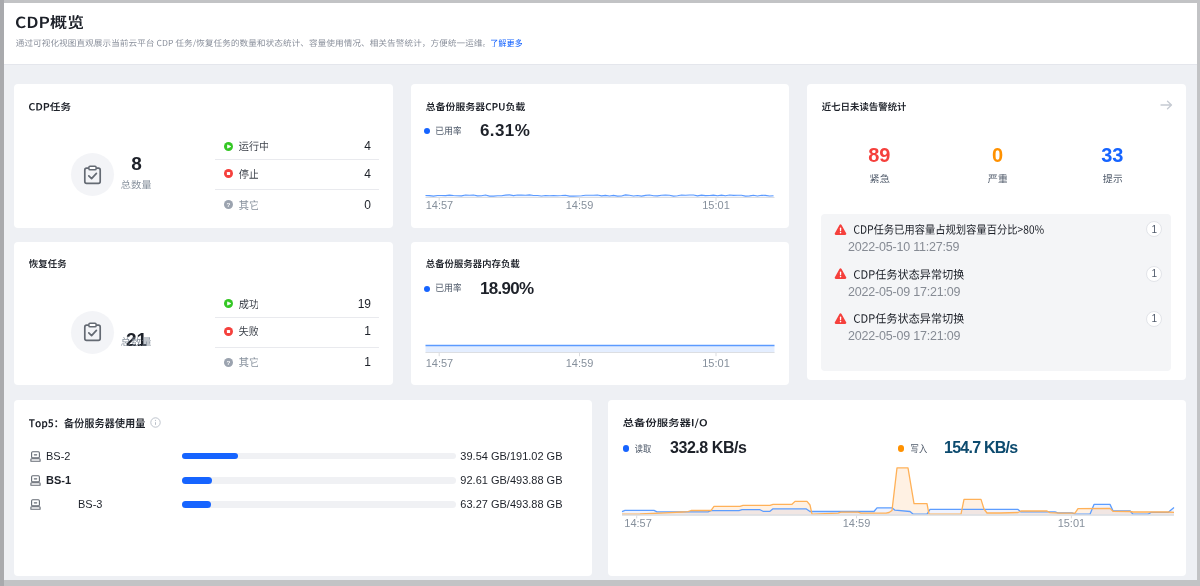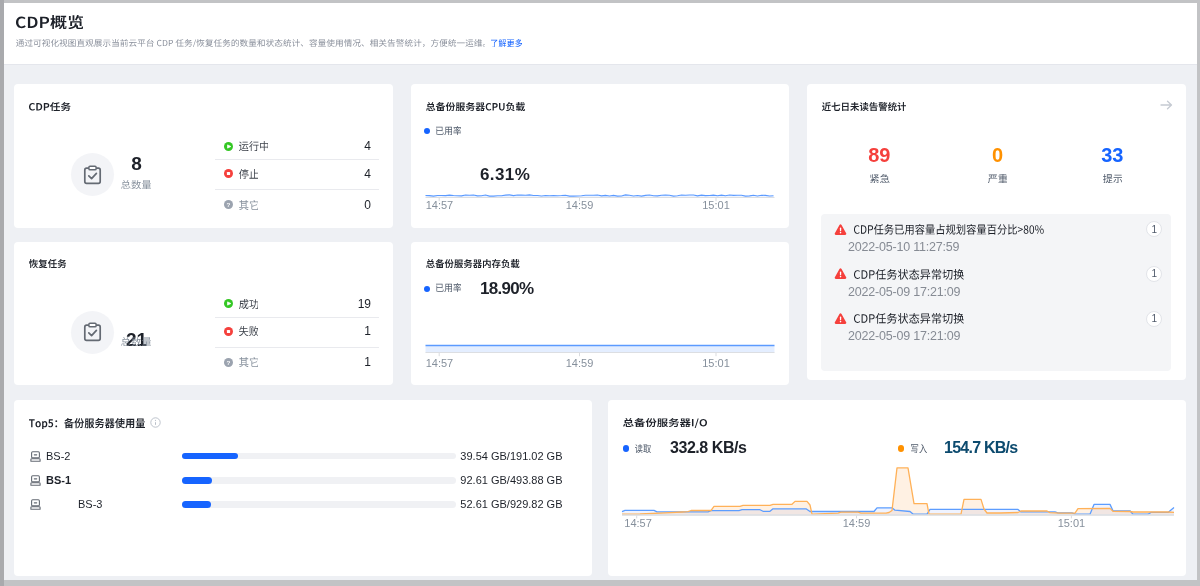--- a/index.html
+++ b/index.html
@@ -106,21 +106,21 @@
     <path fill="#86909c" transform="scale(1,-1)" d="M54 205H946V135H54ZM83 723H922V653H83ZM286 553H716V488H286ZM286 379H716V315H286ZM239 839H313V174H239ZM686 839H761V174H686ZM573 65 625 112Q684 92 744 67Q803 43 856 19Q910 -5 949 -26L880 -76Q846 -54 796 -30Q747 -6 690 18Q632 43 573 65ZM361 118 428 71Q384 43 326 16Q269 -12 209 -36Q148 -60 94 -78Q86 -66 71 -49Q57 -32 45 -21Q99 -5 159 18Q219 42 272 68Q326 94 361 118ZM1727 461 1789 402Q1722 370 1638 339Q1553 309 1462 282Q1371 255 1283 232Q1280 246 1272 264Q1264 282 1257 293Q1343 316 1430 343Q1518 371 1595 401Q1673 431 1727 461ZM1226 534H1304V81Q1304 55 1312 41Q1320 28 1342 23Q1365 18 1409 18Q1422 18 1452 18Q1482 18 1521 18Q1560 18 1600 18Q1639 18 1671 18Q1704 18 1720 18Q1760 18 1780 30Q1800 42 1809 76Q1817 110 1822 176Q1832 169 1845 163Q1859 157 1872 153Q1886 148 1897 145Q1890 67 1874 23Q1858 -20 1823 -38Q1788 -56 1722 -56Q1713 -56 1689 -56Q1665 -56 1633 -56Q1601 -56 1565 -56Q1530 -56 1497 -56Q1464 -56 1441 -56Q1418 -56 1410 -56Q1340 -56 1299 -44Q1259 -33 1243 -3Q1226 26 1226 80ZM1086 704H1911V497H1833V632H1161V497H1086ZM1426 826 1498 847Q1519 815 1538 776Q1558 736 1566 708L1490 684Q1483 712 1464 752Q1446 793 1426 826Z"></path>
   </svg>
 <div style="position:absolute;font-size:12px;font-weight:normal;color:#1d2129;line-height:14px;white-space:nowrap;right:829.0px;top:355.4px;">1</div>
 <svg style="position:absolute;left:426.0px;top:101.5px" width="99.0" height="9.3" viewBox="34.2286376953125 -851.101318359375 9984.5224609375 943.56298828125" preserveAspectRatio="none">
     <path fill="#1d2129" transform="scale(1,-1)" d="M748 213 831 261Q861 227 889 188Q917 148 939 109Q961 71 971 38L882 -15Q873 17 852 57Q832 96 804 137Q777 178 748 213ZM417 256 493 316Q525 296 558 269Q591 243 619 216Q648 189 665 167L587 98Q569 122 541 150Q513 179 481 207Q448 235 417 256ZM271 248H384V58Q384 34 397 27Q411 21 456 21Q465 21 482 21Q500 21 522 21Q545 21 568 21Q591 21 610 21Q630 21 641 21Q665 21 677 27Q689 34 694 54Q699 74 702 114Q714 106 732 98Q750 90 769 84Q788 78 804 75Q797 15 781 -19Q765 -52 734 -64Q703 -77 650 -77Q641 -77 620 -77Q600 -77 574 -77Q547 -77 521 -77Q495 -77 475 -77Q455 -77 446 -77Q376 -77 338 -65Q300 -53 285 -24Q271 5 271 56ZM120 233 222 215Q212 150 189 82Q167 14 135 -34L34 12Q54 37 71 74Q87 111 100 152Q112 194 120 233ZM241 802 333 845Q366 807 395 761Q425 716 437 679L338 631Q331 654 316 684Q301 714 281 745Q262 776 241 802ZM666 848 778 802Q744 744 708 684Q672 624 640 581L553 622Q573 653 594 692Q615 731 634 772Q654 813 666 848ZM289 550V411H713V550ZM173 651H835V310H173ZM1330 765H1753V672H1330ZM1718 765H1740L1757 770L1828 728Q1786 659 1724 604Q1663 548 1588 505Q1514 461 1428 429Q1343 397 1252 375Q1160 353 1068 339Q1064 354 1056 373Q1048 392 1039 410Q1030 428 1021 440Q1109 449 1195 468Q1282 486 1362 513Q1441 539 1510 574Q1579 609 1632 654Q1685 698 1718 750ZM1328 675Q1391 614 1492 568Q1593 523 1720 493Q1846 464 1982 451Q1971 440 1959 422Q1946 403 1935 385Q1924 367 1917 352Q1780 369 1653 404Q1526 440 1420 495Q1314 550 1237 626ZM1154 355H1836V-86H1719V263H1266V-87H1154ZM1205 196H1763V112H1205ZM1205 35H1763V-57H1205ZM1441 317H1552V-17H1441ZM1363 851 1477 828Q1420 741 1337 666Q1254 590 1136 529Q1128 542 1116 557Q1103 573 1090 587Q1076 601 1064 609Q1138 642 1195 682Q1253 722 1294 765Q1336 809 1363 851ZM2243 843 2345 812Q2314 727 2272 643Q2230 558 2181 483Q2132 408 2080 350Q2075 363 2065 384Q2054 405 2042 426Q2031 448 2021 461Q2066 507 2107 569Q2148 630 2183 700Q2218 770 2243 843ZM2145 570 2251 675 2252 674V-86H2145ZM2486 820 2591 797Q2555 665 2492 552Q2429 440 2341 365Q2335 378 2324 396Q2313 414 2300 433Q2287 452 2277 462Q2352 522 2405 615Q2458 708 2486 820ZM2402 463H2791V364H2402ZM2758 463H2863Q2863 463 2863 455Q2863 447 2863 436Q2863 425 2862 418Q2857 305 2853 225Q2848 145 2841 92Q2835 39 2826 9Q2818 -22 2807 -36Q2790 -57 2773 -65Q2755 -74 2732 -77Q2711 -80 2679 -80Q2647 -81 2612 -79Q2611 -57 2603 -29Q2595 0 2582 20Q2613 17 2640 16Q2666 15 2680 15Q2691 15 2699 18Q2707 21 2714 29Q2724 42 2732 85Q2740 129 2747 216Q2753 303 2758 444ZM2505 388 2611 383Q2594 210 2537 95Q2481 -20 2363 -89Q2357 -79 2344 -64Q2331 -48 2317 -34Q2303 -19 2292 -10Q2398 44 2446 144Q2494 243 2505 388ZM2772 827Q2792 739 2820 674Q2847 608 2887 559Q2927 509 2983 467Q2963 450 2942 425Q2922 400 2911 376Q2847 429 2802 490Q2756 551 2726 629Q2696 707 2674 809ZM3138 811H3365V712H3138ZM3138 582H3369V483H3138ZM3529 464H3883V366H3529ZM3137 348H3365V247H3137ZM3096 811H3193V448Q3193 389 3190 319Q3187 248 3179 176Q3171 103 3155 35Q3139 -33 3114 -88Q3105 -80 3089 -70Q3073 -61 3056 -52Q3039 -43 3027 -39Q3051 13 3065 75Q3079 136 3085 201Q3092 266 3094 330Q3096 393 3096 448ZM3305 811H3405V32Q3405 -5 3397 -30Q3389 -54 3366 -67Q3344 -80 3310 -84Q3277 -87 3227 -87Q3226 -73 3222 -54Q3217 -35 3211 -16Q3205 3 3198 16Q3228 15 3253 15Q3279 15 3288 16Q3297 16 3301 20Q3305 23 3305 34ZM3818 810H3921V616Q3921 580 3911 559Q3901 538 3872 527Q3844 517 3802 515Q3761 513 3704 513Q3701 535 3691 560Q3681 585 3671 603Q3698 603 3724 602Q3750 601 3770 602Q3790 602 3798 602Q3810 602 3814 606Q3818 609 3818 618ZM3853 464H3871L3889 467L3952 446Q3929 317 3884 215Q3838 113 3774 39Q3709 -36 3628 -84Q3619 -66 3600 -43Q3582 -19 3566 -6Q3637 32 3695 98Q3753 165 3794 254Q3835 343 3853 446ZM3664 399Q3691 311 3736 232Q3781 153 3843 92Q3904 31 3981 -5Q3964 -19 3944 -44Q3925 -68 3913 -87Q3833 -44 3769 26Q3705 95 3658 184Q3611 274 3580 377ZM3470 810H3845V710H3571V-87H3470ZM4120 290H4812V197H4120ZM4777 290H4884Q4884 290 4883 282Q4882 274 4881 264Q4880 253 4878 246Q4867 159 4855 101Q4843 43 4829 10Q4814 -24 4795 -41Q4775 -59 4752 -66Q4729 -73 4696 -75Q4670 -76 4626 -76Q4582 -75 4533 -73Q4532 -52 4523 -26Q4513 1 4499 20Q4532 17 4564 15Q4597 14 4623 13Q4649 13 4663 13Q4679 13 4690 15Q4701 17 4710 23Q4724 34 4736 63Q4747 93 4758 145Q4768 198 4776 276ZM4426 379 4537 370Q4515 238 4463 148Q4410 59 4324 3Q4238 -53 4115 -85Q4110 -73 4098 -57Q4087 -40 4075 -23Q4063 -6 4053 4Q4168 27 4246 72Q4323 117 4368 192Q4412 267 4426 379ZM4317 749H4813V660H4317ZM4787 749H4807L4824 754L4890 711Q4834 628 4748 566Q4661 505 4553 462Q4446 419 4326 392Q4207 365 4085 350Q4080 370 4068 398Q4056 426 4044 444Q4159 454 4273 477Q4387 499 4487 535Q4587 571 4665 621Q4743 671 4787 736ZM4329 655Q4385 591 4480 550Q4575 508 4700 486Q4825 464 4969 457Q4958 445 4947 428Q4935 411 4926 394Q4916 376 4909 362Q4762 373 4635 403Q4509 432 4409 485Q4310 537 4241 618ZM4366 848 4476 826Q4423 739 4342 661Q4261 583 4142 520Q4135 532 4124 548Q4113 564 4101 579Q4089 593 4078 602Q4150 636 4205 676Q4261 717 4301 761Q4341 805 4366 848ZM5218 714V610H5346V714ZM5123 805H5448V519H5123ZM5641 714V610H5779V714ZM5544 805H5882V519H5544ZM5047 428H5954V334H5047ZM5171 31H5398V-61H5171ZM5591 31H5831V-61H5591ZM5636 404Q5670 360 5725 321Q5779 282 5846 253Q5913 223 5982 205Q5971 196 5958 180Q5945 164 5934 149Q5922 133 5915 119Q5842 142 5773 179Q5704 217 5646 265Q5588 313 5546 369ZM5123 228H5448V-81H5345V135H5221V-87H5123ZM5545 228H5882V-81H5779V135H5643V-87H5545ZM5416 531 5522 511Q5484 433 5425 360Q5365 288 5280 228Q5195 167 5080 120Q5075 133 5065 149Q5055 165 5044 179Q5033 194 5023 203Q5129 243 5207 296Q5285 348 5336 409Q5388 470 5416 531ZM5608 483 5662 535Q5700 522 5744 501Q5787 479 5812 458L5754 401Q5731 421 5689 444Q5647 468 5608 483ZM6388 -14Q6318 -14 6258 11Q6198 36 6152 85Q6106 134 6081 205Q6055 276 6055 367Q6055 458 6082 529Q6108 600 6154 650Q6201 700 6262 726Q6324 752 6394 752Q6464 752 6518 724Q6572 695 6607 658L6537 574Q6508 602 6474 620Q6440 638 6396 638Q6337 638 6290 606Q6243 573 6217 514Q6191 454 6191 371Q6191 287 6216 227Q6241 166 6286 134Q6332 101 6393 101Q6442 101 6481 122Q6520 143 6551 177L6621 94Q6576 41 6518 14Q6460 -14 6388 -14ZM6745 0V739H6978Q7061 739 7125 717Q7189 696 7226 646Q7264 596 7264 511Q7264 429 7227 375Q7190 322 7126 297Q7062 271 6982 271H6877V0ZM6877 376H6972Q7054 376 7094 410Q7134 443 7134 511Q7134 579 7092 606Q7050 633 6967 633H6877ZM7680 -14Q7616 -14 7564 5Q7512 24 7475 64Q7439 104 7419 169Q7400 234 7400 324V739H7531V314Q7531 235 7550 188Q7569 141 7602 121Q7636 101 7680 101Q7726 101 7760 121Q7794 141 7813 188Q7833 235 7833 314V739H7960V324Q7960 234 7940 169Q7921 104 7885 64Q7848 24 7796 5Q7745 -14 7680 -14ZM8393 751H8702V665H8323ZM8377 846 8493 826Q8456 757 8409 688Q8362 620 8302 555Q8242 491 8168 434Q8159 446 8145 460Q8131 475 8116 488Q8101 501 8087 508Q8157 557 8213 615Q8269 672 8310 732Q8351 791 8377 846ZM8661 751H8686L8703 756L8777 709Q8758 672 8730 629Q8703 586 8673 546Q8643 506 8616 475Q8600 487 8576 503Q8552 518 8533 527Q8558 556 8583 592Q8609 629 8629 665Q8650 702 8661 730ZM8566 79 8632 147Q8696 122 8761 93Q8827 64 8885 36Q8944 9 8986 -14L8903 -88Q8864 -64 8809 -36Q8755 -7 8692 22Q8630 52 8566 79ZM8504 399H8616Q8610 317 8598 250Q8585 183 8557 129Q8529 76 8478 35Q8428 -6 8347 -36Q8266 -66 8146 -86Q8141 -66 8126 -39Q8110 -12 8095 5Q8204 20 8277 43Q8349 67 8392 99Q8436 132 8458 176Q8481 219 8490 275Q8500 330 8504 399ZM8233 559H8891V120H8777V465H8341V120H8233ZM9785 785 9863 834Q9884 814 9907 791Q9931 767 9951 743Q9971 719 9983 700L9900 645Q9884 675 9850 714Q9817 754 9785 785ZM9097 627H10004V543H9097ZM9147 776H9592V693H9147ZM9322 847H9424V581H9322ZM9646 846H9752Q9749 714 9754 592Q9760 469 9772 366Q9784 263 9803 187Q9822 110 9847 67Q9872 25 9901 25Q9917 25 9925 60Q9933 94 9937 175Q9953 158 9976 142Q10000 127 10019 119Q10011 42 9996 -1Q9982 -43 9957 -61Q9932 -78 9892 -78Q9842 -78 9804 -43Q9767 -8 9740 55Q9713 117 9695 203Q9676 289 9666 392Q9655 495 9651 610Q9646 725 9646 846ZM9874 497 9970 470Q9936 353 9887 249Q9838 145 9772 59Q9707 -28 9623 -92Q9611 -75 9590 -54Q9569 -33 9550 -19Q9628 35 9691 115Q9753 195 9799 292Q9845 389 9874 497ZM9111 460H9623V376H9111ZM9363 352H9463V-83H9363ZM9159 182Q9156 192 9151 210Q9145 227 9139 246Q9132 264 9126 277Q9139 280 9151 293Q9164 306 9176 326Q9185 339 9204 374Q9223 409 9244 455Q9265 502 9280 550L9385 522Q9362 469 9334 416Q9306 364 9277 317Q9247 271 9218 234V232Q9218 232 9209 227Q9200 222 9188 214Q9177 206 9168 197Q9159 189 9159 182ZM9159 182V258L9208 286H9608L9607 197H9241Q9211 197 9188 193Q9166 189 9159 182ZM9107 105Q9171 109 9255 115Q9340 121 9435 128Q9531 135 9626 143L9626 56Q9535 48 9443 39Q9351 30 9267 23Q9184 15 9116 8Z"></path>
   </svg>
 <div style="position:absolute;left:423.7px;top:128.2px;width:6px;height:6px;border-radius:50%;background:#1664ff"></div>
 <svg style="position:absolute;left:435.8px;top:125.5px" width="25.4" height="9.3" viewBox="93.2698974609375 -847.1903076171875 2856.5303955078125 932.3306884765625" preserveAspectRatio="none">
     <path fill="#4e5969" transform="scale(1,-1)" d="M146 605H222V101Q222 69 233 52Q243 35 271 29Q300 22 355 22Q370 22 407 22Q444 22 492 22Q539 22 588 22Q636 22 676 22Q715 22 736 22Q777 22 802 30Q828 38 842 60Q856 81 863 119Q871 158 876 218Q886 211 900 205Q913 199 927 194Q941 189 952 187Q945 118 933 72Q921 26 898 -1Q876 -28 836 -40Q797 -52 735 -52Q725 -52 696 -52Q668 -52 628 -52Q589 -52 546 -52Q503 -52 464 -52Q425 -52 397 -52Q369 -52 359 -52Q278 -52 231 -39Q184 -26 165 7Q146 40 146 102ZM187 440H777V366H187ZM93 778H825V316H747V703H93ZM1196 770H1843V698H1196ZM1196 537H1841V466H1196ZM1190 298H1843V227H1190ZM1153 770H1227V407Q1227 350 1222 285Q1217 220 1204 153Q1190 87 1163 26Q1135 -35 1090 -85Q1085 -77 1074 -68Q1063 -58 1052 -49Q1041 -40 1032 -36Q1074 11 1098 66Q1122 121 1134 179Q1146 238 1150 296Q1153 354 1153 407ZM1813 770H1887V22Q1887 -14 1877 -33Q1866 -52 1841 -62Q1816 -71 1771 -73Q1726 -75 1655 -74Q1652 -60 1645 -39Q1637 -17 1629 -2Q1664 -3 1697 -3Q1729 -4 1753 -3Q1777 -3 1786 -3Q1801 -2 1807 3Q1813 8 1813 22ZM1467 743H1543V-71H1467ZM2460 284H2540V-80H2460ZM2051 202H2950V132H2051ZM2071 750H2941V681H2071ZM2829 643 2892 605Q2858 570 2817 537Q2777 503 2742 478L2687 515Q2710 531 2736 554Q2762 576 2787 599Q2811 623 2829 643ZM2551 443 2607 466Q2630 441 2652 410Q2675 379 2694 350Q2713 321 2724 297L2664 270Q2655 294 2637 324Q2618 354 2596 386Q2574 417 2551 443ZM2056 337Q2103 357 2169 388Q2236 418 2304 451L2319 394Q2261 363 2202 332Q2144 301 2094 277ZM2085 599 2136 640Q2163 624 2192 605Q2222 585 2247 565Q2273 544 2290 527L2236 481Q2221 498 2196 519Q2170 540 2141 561Q2112 583 2085 599ZM2677 408 2730 448Q2764 429 2802 405Q2840 380 2874 356Q2908 331 2930 311L2874 266Q2853 286 2820 311Q2787 336 2749 362Q2712 387 2677 408ZM2338 483Q2336 490 2333 502Q2329 514 2325 526Q2321 538 2317 547Q2327 549 2339 558Q2350 566 2361 579Q2370 588 2389 612Q2407 635 2429 667Q2451 699 2467 732L2532 706Q2500 652 2460 604Q2419 555 2381 520V518Q2381 518 2374 515Q2368 512 2360 506Q2351 501 2345 495Q2338 489 2338 483ZM2338 483 2338 535 2375 557 2570 568Q2565 555 2562 537Q2558 519 2556 508Q2491 504 2451 500Q2411 496 2388 494Q2366 491 2355 488Q2344 486 2338 483ZM2318 284Q2317 291 2313 302Q2309 314 2305 327Q2301 339 2297 349Q2314 352 2334 365Q2354 378 2379 399Q2393 410 2420 435Q2447 460 2481 494Q2515 528 2551 569Q2587 609 2618 650L2679 615Q2605 529 2524 452Q2443 375 2363 319V317Q2363 317 2357 314Q2350 311 2341 306Q2332 300 2325 295Q2318 289 2318 284ZM2318 284 2317 335 2355 358 2661 384Q2660 370 2660 353Q2659 336 2660 325Q2553 315 2489 309Q2425 302 2391 298Q2356 294 2341 291Q2326 287 2318 284ZM2435 828 2508 847Q2527 823 2546 792Q2564 762 2574 739L2498 715Q2489 738 2471 770Q2452 802 2435 828Z"></path>
   </svg>
-<div style="position:absolute;font-size:17px;font-weight:bold;color:#1d2129;line-height:20px;white-space:nowrap;letter-spacing:0.4px;left:480.0px;top:121.2px;margin-top:44px;">6.31%</div>
+<div style="position:absolute;font-size:17px;font-weight:bold;color:#1d2129;line-height:20px;white-space:nowrap;letter-spacing:0.4px;left:480.0px;top:121.2px;">6.31%</div>
 <svg style="position:absolute;left:424px;top:150px" width="352" height="64" viewBox="0 0 352 64">
     <path d="M1.5,47.5 L1.5,45.5 L5.5,45.6 L9.5,46.1 L13.5,45.5 L17.5,45.5 L21.5,45.6 L25.5,45.1 L29.5,45.5 L33.5,45.7 L37.5,45.9 L41.5,45.0 L45.5,45.3 L49.5,45.0 L53.5,45.9 L57.5,45.8 L61.5,45.0 L65.5,46.1 L69.5,46.1 L73.5,45.7 L77.5,45.7 L81.5,45.1 L85.5,44.9 L89.5,45.6 L93.5,45.0 L97.5,45.1 L101.5,45.2 L105.5,44.9 L109.5,45.5 L113.5,45.5 L117.5,46.0 L121.5,45.5 L125.5,45.7 L129.5,45.5 L133.5,45.7 L137.5,45.5 L141.5,45.2 L145.5,46.1 L149.5,46.1 L153.5,46.0 L157.5,45.8 L161.5,45.3 L165.5,45.2 L169.5,45.3 L173.5,45.0 L177.5,45.9 L181.5,45.4 L185.5,46.0 L189.5,45.4 L193.5,46.1 L197.5,46.0 L201.5,44.9 L205.5,45.2 L209.5,46.0 L213.5,45.5 L217.5,46.1 L221.5,45.4 L225.5,45.0 L229.5,45.7 L233.5,45.9 L237.5,45.2 L241.5,45.0 L245.5,45.3 L249.5,46.1 L253.5,45.8 L257.5,45.0 L261.5,45.2 L265.5,45.0 L269.5,45.0 L273.5,45.9 L277.5,45.1 L281.5,45.6 L285.5,45.5 L289.5,45.1 L293.5,45.8 L297.5,45.1 L301.5,45.7 L305.5,45.0 L309.5,45.4 L313.5,45.2 L317.5,45.2 L321.5,46.1 L325.5,45.9 L329.5,45.3 L333.5,46.0 L337.5,45.2 L341.5,45.4 L345.5,46.0 L349.5,45.7 L350.5,47.5 Z" fill="rgba(64,128,255,0.09)"></path>
     <polyline points="1.5,45.5 5.5,45.6 9.5,46.1 13.5,45.5 17.5,45.5 21.5,45.6 25.5,45.1 29.5,45.5 33.5,45.7 37.5,45.9 41.5,45.0 45.5,45.3 49.5,45.0 53.5,45.9 57.5,45.8 61.5,45.0 65.5,46.1 69.5,46.1 73.5,45.7 77.5,45.7 81.5,45.1 85.5,44.9 89.5,45.6 93.5,45.0 97.5,45.1 101.5,45.2 105.5,44.9 109.5,45.5 113.5,45.5 117.5,46.0 121.5,45.5 125.5,45.7 129.5,45.5 133.5,45.7 137.5,45.5 141.5,45.2 145.5,46.1 149.5,46.1 153.5,46.0 157.5,45.8 161.5,45.3 165.5,45.2 169.5,45.3 173.5,45.0 177.5,45.9 181.5,45.4 185.5,46.0 189.5,45.4 193.5,46.1 197.5,46.0 201.5,44.9 205.5,45.2 209.5,46.0 213.5,45.5 217.5,46.1 221.5,45.4 225.5,45.0 229.5,45.7 233.5,45.9 237.5,45.2 241.5,45.0 245.5,45.3 249.5,46.1 253.5,45.8 257.5,45.0 261.5,45.2 265.5,45.0 269.5,45.0 273.5,45.9 277.5,45.1 281.5,45.6 285.5,45.5 289.5,45.1 293.5,45.8 297.5,45.1 301.5,45.7 305.5,45.0 309.5,45.4 313.5,45.2 317.5,45.2 321.5,46.1 325.5,45.9 329.5,45.3 333.5,46.0 337.5,45.2 341.5,45.4 345.5,46.0 349.5,45.7" fill="none" stroke="#5b9aff" stroke-width="1.1"></polyline>
     <path d="M1.5,47.5 H350.5" stroke="#dcdee2" stroke-width="1"></path>
     <path d="M15.2,48 v3.2" stroke="#d9dbdf" stroke-width="1"></path>
     <path d="M155.5,48 v3.2" stroke="#d9dbdf" stroke-width="1"></path>
     <path d="M292,48 v3.2" stroke="#d9dbdf" stroke-width="1"></path>
   </svg>
 <div style="position:absolute;font-size:11px;font-weight:normal;color:#86909c;line-height:13px;white-space:nowrap;left:425.7px;top:199.0px;">14:57</div>
 <div style="position:absolute;font-size:11px;font-weight:normal;color:#86909c;line-height:13px;white-space:nowrap;left:579.5px;transform:translateX(-50%);top:199.0px;">14:59</div>
@@ -221,21 +221,21 @@
 <div style="position:absolute;left:181.5px;top:476.9px;width:30.8px;height:6.8px;border-radius:4px;background:#1664ff"></div>
 <div style="position:absolute;font-size:11px;font-weight:normal;color:#1d2129;line-height:13px;white-space:nowrap;right:637.5px;top:473.8px;">92.61 GB/493.88 GB</div>
 <svg style="position:absolute;left:29.5px;top:499.1px" width="11" height="11" viewBox="0 0 11 11">
     <rect x="1.6" y="0.8" width="7.8" height="6.1" rx="1.1" fill="none" stroke="#646a73" stroke-width="1.1"></rect>
     <path d="M4.3 3.85 h2.4" stroke="#646a73" stroke-width="1.1" stroke-linecap="round"></path>
     <path d="M0.9 10.2 v-1.6 a0.9 0.9 0 0 1 0.9 -0.9 h7.4 a0.9 0.9 0 0 1 0.9 0.9 v1.6 Z" fill="none" stroke="#646a73" stroke-width="1.1" stroke-linejoin="round"></path>
   </svg>
 <div style="position:absolute;font-size:11px;font-weight:normal;color:#1d2129;line-height:13px;white-space:nowrap;left:46.0px;top:498.1px;margin-left:32px;">BS-3</div>
 <div style="position:absolute;left:181.5px;top:501.2px;width:274px;height:6.8px;border-radius:4px;background:#f0f1f4"></div>
 <div style="position:absolute;left:181.5px;top:501.2px;width:29.2px;height:6.8px;border-radius:4px;background:#1664ff"></div>
-<div style="position:absolute;font-size:11px;font-weight:normal;color:#1d2129;line-height:13px;white-space:nowrap;right:637.5px;top:498.1px;">52.61 GB/929.82 GB</div>
+<div style="position:absolute;font-size:11px;font-weight:normal;color:#1d2129;line-height:13px;white-space:nowrap;right:637.5px;top:498.1px;">63.27 GB/493.88 GB</div>
 <svg style="position:absolute;left:623.0px;top:417.5px" width="84.0" height="10.0" viewBox="34.2286376953125 -851.101318359375 7380.7149658203125 1031.7916259765625" preserveAspectRatio="none">
     <path fill="#1d2129" transform="scale(1,-1)" d="M748 213 831 261Q861 227 889 188Q917 148 939 109Q961 71 971 38L882 -15Q873 17 852 57Q832 96 804 137Q777 178 748 213ZM417 256 493 316Q525 296 558 269Q591 243 619 216Q648 189 665 167L587 98Q569 122 541 150Q513 179 481 207Q448 235 417 256ZM271 248H384V58Q384 34 397 27Q411 21 456 21Q465 21 482 21Q500 21 522 21Q545 21 568 21Q591 21 610 21Q630 21 641 21Q665 21 677 27Q689 34 694 54Q699 74 702 114Q714 106 732 98Q750 90 769 84Q788 78 804 75Q797 15 781 -19Q765 -52 734 -64Q703 -77 650 -77Q641 -77 620 -77Q600 -77 574 -77Q547 -77 521 -77Q495 -77 475 -77Q455 -77 446 -77Q376 -77 338 -65Q300 -53 285 -24Q271 5 271 56ZM120 233 222 215Q212 150 189 82Q167 14 135 -34L34 12Q54 37 71 74Q87 111 100 152Q112 194 120 233ZM241 802 333 845Q366 807 395 761Q425 716 437 679L338 631Q331 654 316 684Q301 714 281 745Q262 776 241 802ZM666 848 778 802Q744 744 708 684Q672 624 640 581L553 622Q573 653 594 692Q615 731 634 772Q654 813 666 848ZM289 550V411H713V550ZM173 651H835V310H173ZM1330 765H1753V672H1330ZM1718 765H1740L1757 770L1828 728Q1786 659 1724 604Q1663 548 1588 505Q1514 461 1428 429Q1343 397 1252 375Q1160 353 1068 339Q1064 354 1056 373Q1048 392 1039 410Q1030 428 1021 440Q1109 449 1195 468Q1282 486 1362 513Q1441 539 1510 574Q1579 609 1632 654Q1685 698 1718 750ZM1328 675Q1391 614 1492 568Q1593 523 1720 493Q1846 464 1982 451Q1971 440 1959 422Q1946 403 1935 385Q1924 367 1917 352Q1780 369 1653 404Q1526 440 1420 495Q1314 550 1237 626ZM1154 355H1836V-86H1719V263H1266V-87H1154ZM1205 196H1763V112H1205ZM1205 35H1763V-57H1205ZM1441 317H1552V-17H1441ZM1363 851 1477 828Q1420 741 1337 666Q1254 590 1136 529Q1128 542 1116 557Q1103 573 1090 587Q1076 601 1064 609Q1138 642 1195 682Q1253 722 1294 765Q1336 809 1363 851ZM2243 843 2345 812Q2314 727 2272 643Q2230 558 2181 483Q2132 408 2080 350Q2075 363 2065 384Q2054 405 2042 426Q2031 448 2021 461Q2066 507 2107 569Q2148 630 2183 700Q2218 770 2243 843ZM2145 570 2251 675 2252 674V-86H2145ZM2486 820 2591 797Q2555 665 2492 552Q2429 440 2341 365Q2335 378 2324 396Q2313 414 2300 433Q2287 452 2277 462Q2352 522 2405 615Q2458 708 2486 820ZM2402 463H2791V364H2402ZM2758 463H2863Q2863 463 2863 455Q2863 447 2863 436Q2863 425 2862 418Q2857 305 2853 225Q2848 145 2841 92Q2835 39 2826 9Q2818 -22 2807 -36Q2790 -57 2773 -65Q2755 -74 2732 -77Q2711 -80 2679 -80Q2647 -81 2612 -79Q2611 -57 2603 -29Q2595 0 2582 20Q2613 17 2640 16Q2666 15 2680 15Q2691 15 2699 18Q2707 21 2714 29Q2724 42 2732 85Q2740 129 2747 216Q2753 303 2758 444ZM2505 388 2611 383Q2594 210 2537 95Q2481 -20 2363 -89Q2357 -79 2344 -64Q2331 -48 2317 -34Q2303 -19 2292 -10Q2398 44 2446 144Q2494 243 2505 388ZM2772 827Q2792 739 2820 674Q2847 608 2887 559Q2927 509 2983 467Q2963 450 2942 425Q2922 400 2911 376Q2847 429 2802 490Q2756 551 2726 629Q2696 707 2674 809ZM3138 811H3365V712H3138ZM3138 582H3369V483H3138ZM3529 464H3883V366H3529ZM3137 348H3365V247H3137ZM3096 811H3193V448Q3193 389 3190 319Q3187 248 3179 176Q3171 103 3155 35Q3139 -33 3114 -88Q3105 -80 3089 -70Q3073 -61 3056 -52Q3039 -43 3027 -39Q3051 13 3065 75Q3079 136 3085 201Q3092 266 3094 330Q3096 393 3096 448ZM3305 811H3405V32Q3405 -5 3397 -30Q3389 -54 3366 -67Q3344 -80 3310 -84Q3277 -87 3227 -87Q3226 -73 3222 -54Q3217 -35 3211 -16Q3205 3 3198 16Q3228 15 3253 15Q3279 15 3288 16Q3297 16 3301 20Q3305 23 3305 34ZM3818 810H3921V616Q3921 580 3911 559Q3901 538 3872 527Q3844 517 3802 515Q3761 513 3704 513Q3701 535 3691 560Q3681 585 3671 603Q3698 603 3724 602Q3750 601 3770 602Q3790 602 3798 602Q3810 602 3814 606Q3818 609 3818 618ZM3853 464H3871L3889 467L3952 446Q3929 317 3884 215Q3838 113 3774 39Q3709 -36 3628 -84Q3619 -66 3600 -43Q3582 -19 3566 -6Q3637 32 3695 98Q3753 165 3794 254Q3835 343 3853 446ZM3664 399Q3691 311 3736 232Q3781 153 3843 92Q3904 31 3981 -5Q3964 -19 3944 -44Q3925 -68 3913 -87Q3833 -44 3769 26Q3705 95 3658 184Q3611 274 3580 377ZM3470 810H3845V710H3571V-87H3470ZM4120 290H4812V197H4120ZM4777 290H4884Q4884 290 4883 282Q4882 274 4881 264Q4880 253 4878 246Q4867 159 4855 101Q4843 43 4829 10Q4814 -24 4795 -41Q4775 -59 4752 -66Q4729 -73 4696 -75Q4670 -76 4626 -76Q4582 -75 4533 -73Q4532 -52 4523 -26Q4513 1 4499 20Q4532 17 4564 15Q4597 14 4623 13Q4649 13 4663 13Q4679 13 4690 15Q4701 17 4710 23Q4724 34 4736 63Q4747 93 4758 145Q4768 198 4776 276ZM4426 379 4537 370Q4515 238 4463 148Q4410 59 4324 3Q4238 -53 4115 -85Q4110 -73 4098 -57Q4087 -40 4075 -23Q4063 -6 4053 4Q4168 27 4246 72Q4323 117 4368 192Q4412 267 4426 379ZM4317 749H4813V660H4317ZM4787 749H4807L4824 754L4890 711Q4834 628 4748 566Q4661 505 4553 462Q4446 419 4326 392Q4207 365 4085 350Q4080 370 4068 398Q4056 426 4044 444Q4159 454 4273 477Q4387 499 4487 535Q4587 571 4665 621Q4743 671 4787 736ZM4329 655Q4385 591 4480 550Q4575 508 4700 486Q4825 464 4969 457Q4958 445 4947 428Q4935 411 4926 394Q4916 376 4909 362Q4762 373 4635 403Q4509 432 4409 485Q4310 537 4241 618ZM4366 848 4476 826Q4423 739 4342 661Q4261 583 4142 520Q4135 532 4124 548Q4113 564 4101 579Q4089 593 4078 602Q4150 636 4205 676Q4261 717 4301 761Q4341 805 4366 848ZM5218 714V610H5346V714ZM5123 805H5448V519H5123ZM5641 714V610H5779V714ZM5544 805H5882V519H5544ZM5047 428H5954V334H5047ZM5171 31H5398V-61H5171ZM5591 31H5831V-61H5591ZM5636 404Q5670 360 5725 321Q5779 282 5846 253Q5913 223 5982 205Q5971 196 5958 180Q5945 164 5934 149Q5922 133 5915 119Q5842 142 5773 179Q5704 217 5646 265Q5588 313 5546 369ZM5123 228H5448V-81H5345V135H5221V-87H5123ZM5545 228H5882V-81H5779V135H5643V-87H5545ZM5416 531 5522 511Q5484 433 5425 360Q5365 288 5280 228Q5195 167 5080 120Q5075 133 5065 149Q5055 165 5044 179Q5033 194 5023 203Q5129 243 5207 296Q5285 348 5336 409Q5388 470 5416 531ZM5608 483 5662 535Q5700 522 5744 501Q5787 479 5812 458L5754 401Q5731 421 5689 444Q5647 468 5608 483ZM6094 0V739H6226V0ZM6332 -181 6596 803H6684L6421 -181ZM7089 -14Q6993 -14 6920 33Q6846 80 6805 166Q6763 253 6763 372Q6763 492 6805 577Q6846 662 6920 707Q6993 752 7089 752Q7186 752 7259 706Q7332 661 7374 577Q7415 492 7415 372Q7415 253 7374 166Q7332 80 7259 33Q7186 -14 7089 -14ZM7089 101Q7147 101 7190 135Q7233 168 7257 229Q7280 290 7280 372Q7280 455 7257 515Q7233 574 7190 606Q7147 638 7089 638Q7031 638 6988 606Q6945 574 6922 515Q6899 455 6899 372Q6899 290 6922 229Q6945 168 6988 135Q7031 101 7089 101Z"></path>
   </svg>
 <div style="position:absolute;left:623.1px;top:445.4px;width:6.4px;height:6.4px;border-radius:50%;background:#1664ff"></div>
 <svg style="position:absolute;left:635.4px;top:443.7px" width="16.0" height="9.4" viewBox="40.419677734375 -839.7503662109375 1926.6707763671875 924.4508056640625" preserveAspectRatio="none">
     <path fill="#4e5969" transform="scale(1,-1)" d="M404 747H894V683H404ZM611 840H685V563H611ZM443 452 478 490Q504 478 532 461Q560 444 584 427Q609 410 624 394L588 351Q565 374 524 403Q483 431 443 452ZM370 361 406 400Q433 387 461 370Q490 353 515 335Q540 317 554 300L518 256Q503 272 478 291Q454 310 426 329Q397 347 370 361ZM367 593H890V528H367ZM866 593H877L889 596L937 584Q921 534 903 482Q885 430 867 394L807 410Q822 443 838 491Q855 539 866 582ZM346 251H946V185H346ZM639 489H711V369Q711 324 705 276Q699 228 680 180Q661 131 624 84Q587 37 527 -6Q466 -48 375 -85Q371 -76 363 -65Q356 -54 347 -44Q338 -33 330 -26Q435 14 497 63Q559 112 590 165Q620 218 630 270Q639 323 639 371ZM683 105 728 148Q769 122 813 89Q857 57 896 24Q935 -8 959 -34L911 -83Q887 -57 849 -23Q811 10 767 44Q724 78 683 105ZM105 768 153 817Q180 795 210 769Q240 742 267 717Q294 691 310 670L259 615Q243 636 217 663Q191 690 161 718Q132 745 105 768ZM181 -59 166 12 184 45 348 176Q353 161 362 143Q370 124 377 113Q318 65 281 34Q245 4 225 -14Q205 -32 195 -42Q186 -52 181 -59ZM181 -60Q177 -52 170 -42Q162 -32 155 -23Q147 -13 141 -7Q150 0 161 13Q172 27 180 45Q188 64 188 89V526H258V34Q258 34 246 24Q234 13 219 -2Q204 -18 192 -34Q181 -49 181 -60ZM40 526H236V454H40ZM1506 728H1881V656H1506ZM1858 728H1870L1883 730L1929 718Q1905 517 1848 363Q1792 209 1710 99Q1629 -10 1528 -80Q1520 -67 1505 -50Q1491 -33 1479 -23Q1572 35 1650 140Q1727 244 1781 388Q1835 533 1858 710ZM1620 676Q1643 520 1686 385Q1729 250 1798 148Q1867 45 1967 -14Q1959 -20 1949 -31Q1939 -41 1930 -52Q1921 -63 1915 -73Q1811 -5 1740 104Q1669 212 1625 354Q1580 497 1554 666ZM1048 793H1502V725H1048ZM1154 585H1404V520H1154ZM1154 375H1407V309H1154ZM1115 756H1187V114L1115 105ZM1038 130Q1097 139 1175 150Q1253 162 1340 176Q1428 190 1514 204L1518 140Q1436 125 1353 110Q1270 95 1194 82Q1118 69 1055 58ZM1356 757H1429V-78H1356Z"></path>
   </svg>
 <div style="position:absolute;font-size:16px;font-weight:bold;color:#1d2129;line-height:19px;white-space:nowrap;letter-spacing:-0.45px;left:670.0px;top:438.2px;">332.8 KB/s</div>
 <div style="position:absolute;left:897.8px;top:445.4px;width:6.4px;height:6.4px;border-radius:50%;background:#ff9100"></div>
 <svg style="position:absolute;left:910.5px;top:443.7px" width="16.0" height="9.4" viewBox="78.1295166015625 -818.9609375 1885.9110107421875 892.0311279296875" preserveAspectRatio="none">

